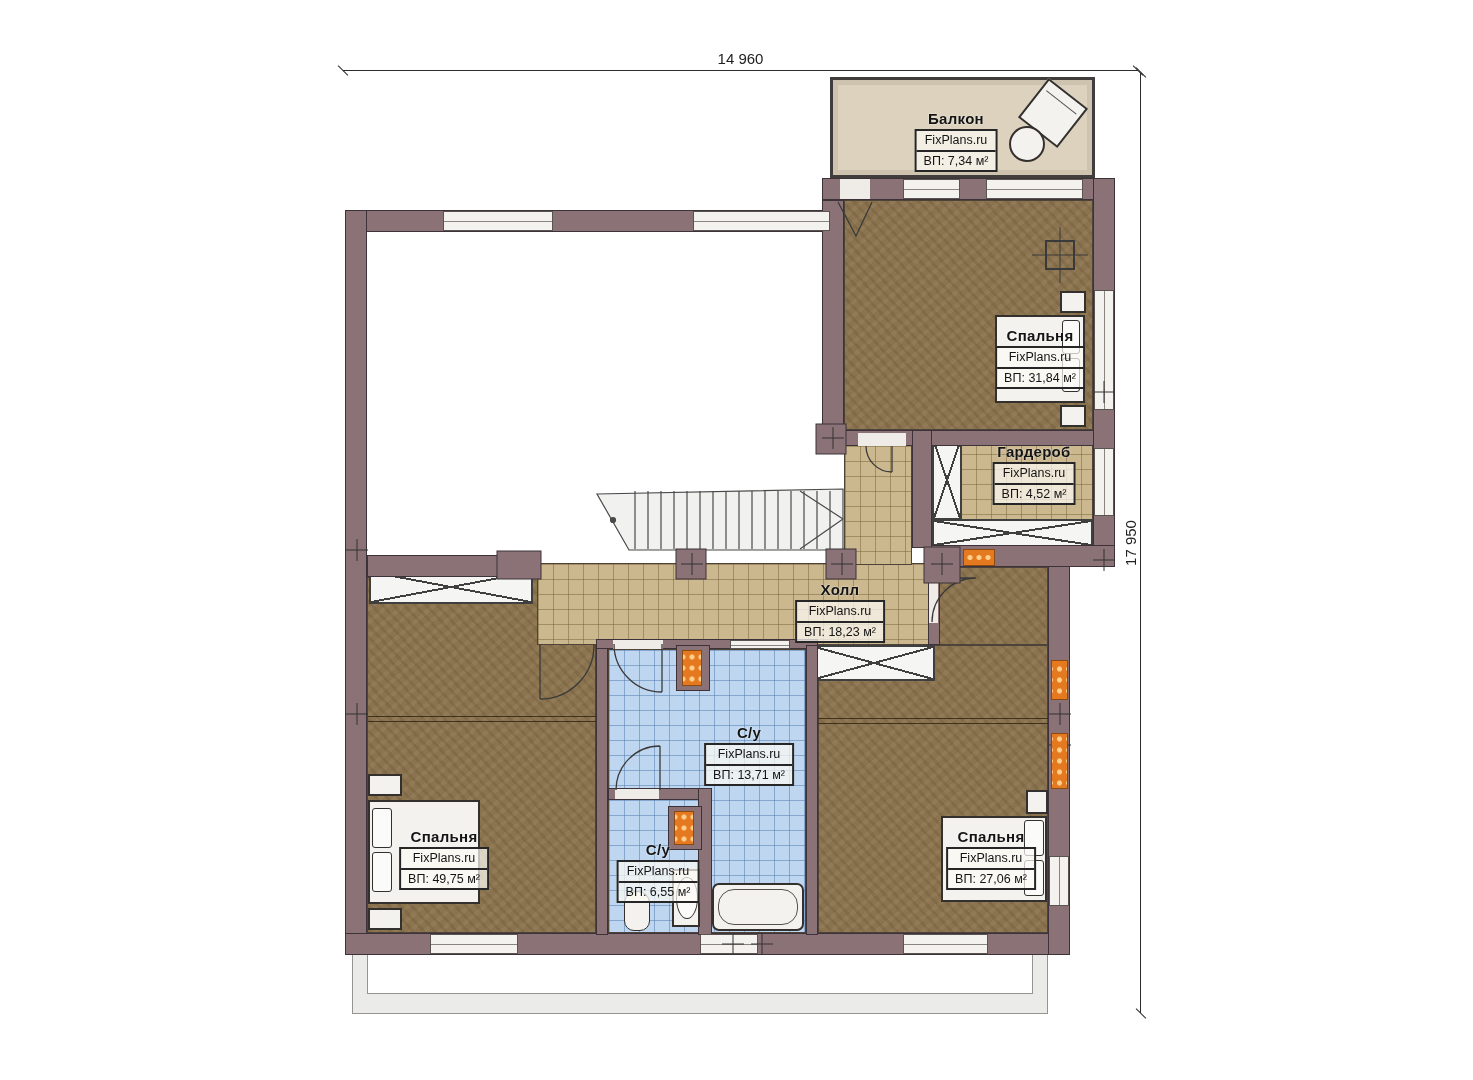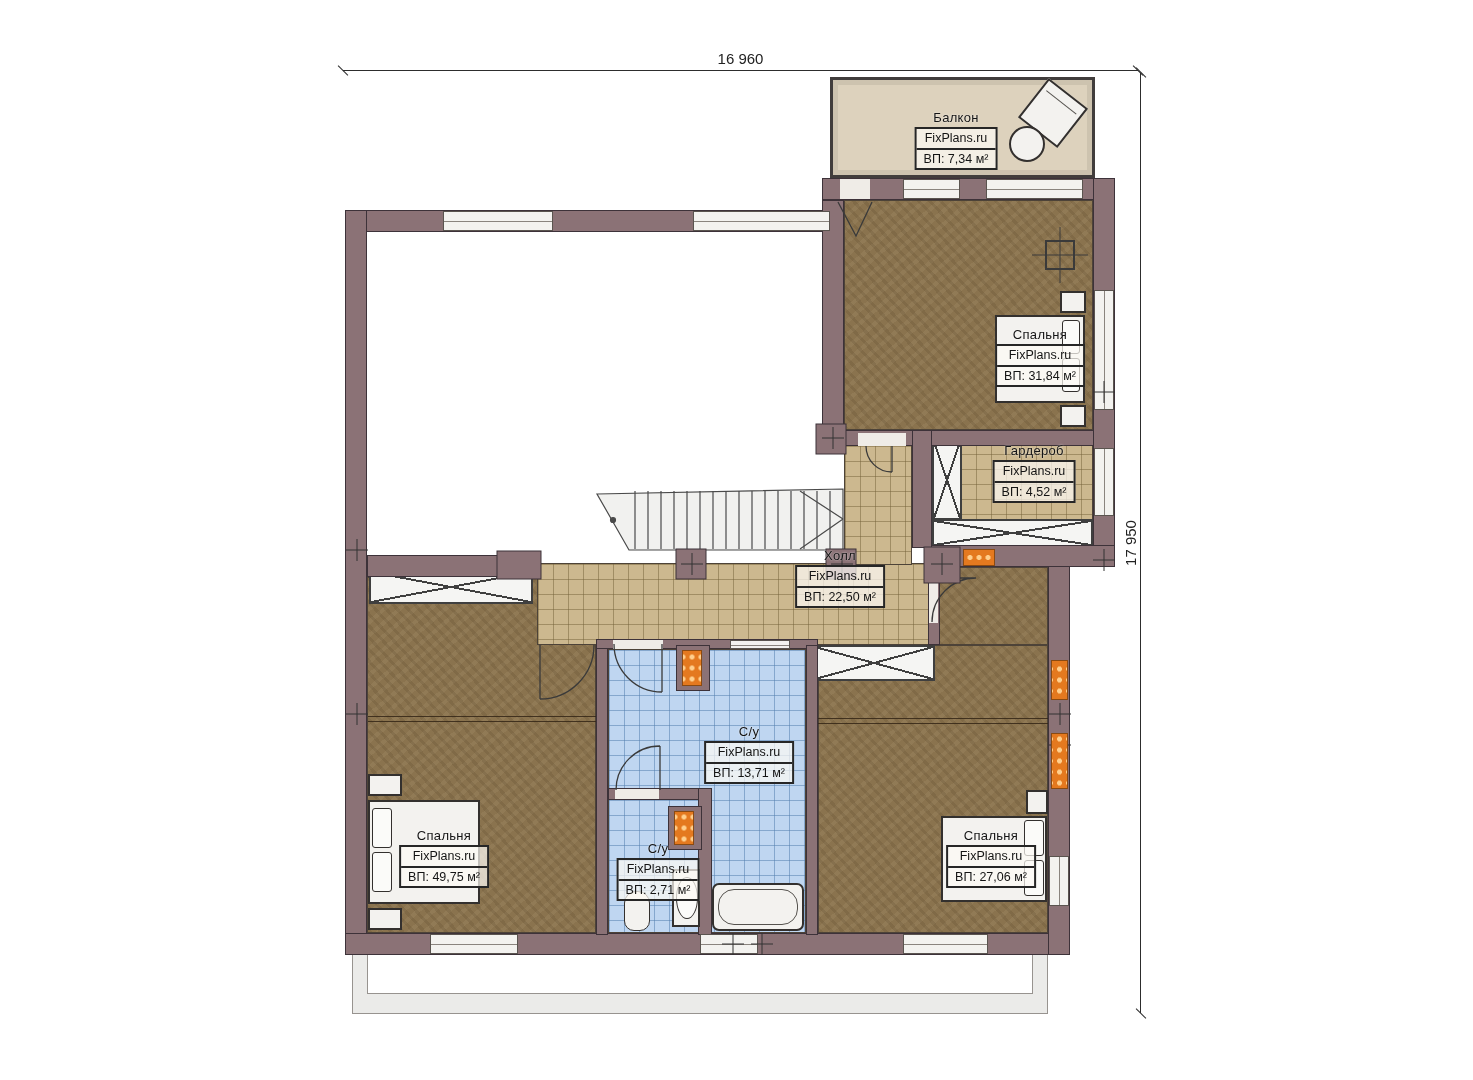--- a/index.html
+++ b/index.html
@@ -43,21 +43,21 @@
   .basin{background:#fbfbf9;border:1.5px solid #33302e;border-radius:50%;z-index:8;position:absolute}
   .chair{border-radius:50%}
   .table{transform:rotate(38deg)}
   .table::after{content:"";position:absolute;left:4px;right:4px;top:9px;border-top:1.5px solid #55524e}
   .rad{background:var(--radiator,#e4791f);border:1px solid #8a4a12;
     background-image:radial-gradient(circle,#ffcf8d 2.2px,transparent 2.8px);
     background-size:9px 11px;background-position:center;z-index:8}
   
   .room-label{position:absolute;transform:translateX(-50%);display:flex;flex-direction:column;
     align-items:center;z-index:10;color:#141414}
-  .room-name{font-size:13px;font-weight:normal;letter-spacing:.3px;margin-bottom:2px;
+  .room-name{font-size:15px;font-weight:bold;letter-spacing:.3px;margin-bottom:2px;
     text-shadow:0 0 2px rgba(255,255,255,.85);white-space:nowrap}
   .label-box{border:2px solid #262626;background:rgba(252,250,244,.72);text-align:center;
     font-size:12.5px;line-height:1}
   .label-box .brand{padding:3px 7px;border-bottom:2px solid #262626;white-space:nowrap}
   .label-box .area{padding:3px 7px;white-space:nowrap}
   
   .dim{position:absolute;z-index:12}
   .dim-top{left:343px;top:70px;width:795px;border-top:1px solid #2d2d2d}
   .dim-right{left:1140px;top:73px;height:940px;border-left:1px solid #2d2d2d}
   .tick{position:absolute;width:14px;border-top:1.5px solid #2d2d2d;transform:rotate(45deg)}
@@ -70,21 +70,21 @@
   .svgwall{fill:var(--wall,#8b7276);stroke:#3d3239;stroke-width:1}
 </style>
 </head>
 <body>
 
 <div class="canvas">
 
   <div class="dim dim-top">
     <span class="tick t1"></span>
     <span class="tick t2"></span>
-    <span class="dim-label">16 960</span>
+    <span class="dim-label">14 960</span>
   </div>
   <div class="dim dim-right">
     <span class="tick t1"></span>
     <span class="tick t2"></span>
     <span class="dim-label-v">17 950</span>
   </div>
 
   <div class="abs terrace-outer" style="left:352px;top:948px;width:696px;height:66px"></div>
   <div class="abs terrace-inner" style="left:367px;top:948px;width:666px;height:46px"></div>
 
@@ -247,39 +247,39 @@
       <div class="area">ВП: 31,84 м²</div>
     </div>
   </div>
   <div class="room-label" style="left:1034px;top:443px">
     <div class="room-name">Гардероб</div>
     <div class="label-box">
       <div class="brand">FixPlans.ru</div>
       <div class="area">ВП: 4,52 м²</div>
     </div>
   </div>
-  <div class="room-label" style="left:840px;top:548px">
+  <div class="room-label" style="left:840px;top:581px">
     <div class="room-name">Холл</div>
     <div class="label-box">
       <div class="brand">FixPlans.ru</div>
-      <div class="area">ВП: 22,50 м²</div>
+      <div class="area">ВП: 18,23 м²</div>
     </div>
   </div>
   <div class="room-label" style="left:749px;top:724px">
     <div class="room-name">С/у</div>
     <div class="label-box">
       <div class="brand">FixPlans.ru</div>
       <div class="area">ВП: 13,71 м²</div>
     </div>
   </div>
   <div class="room-label" style="left:658px;top:841px">
     <div class="room-name">С/у</div>
     <div class="label-box">
       <div class="brand">FixPlans.ru</div>
-      <div class="area">ВП: 2,71 м²</div>
+      <div class="area">ВП: 6,55 м²</div>
     </div>
   </div>
   <div class="room-label" style="left:444px;top:828px">
     <div class="room-name">Спальня</div>
     <div class="label-box">
       <div class="brand">FixPlans.ru</div>
       <div class="area">ВП: 49,75 м²</div>
     </div>
   </div>
   <div class="room-label" style="left:991px;top:828px">

